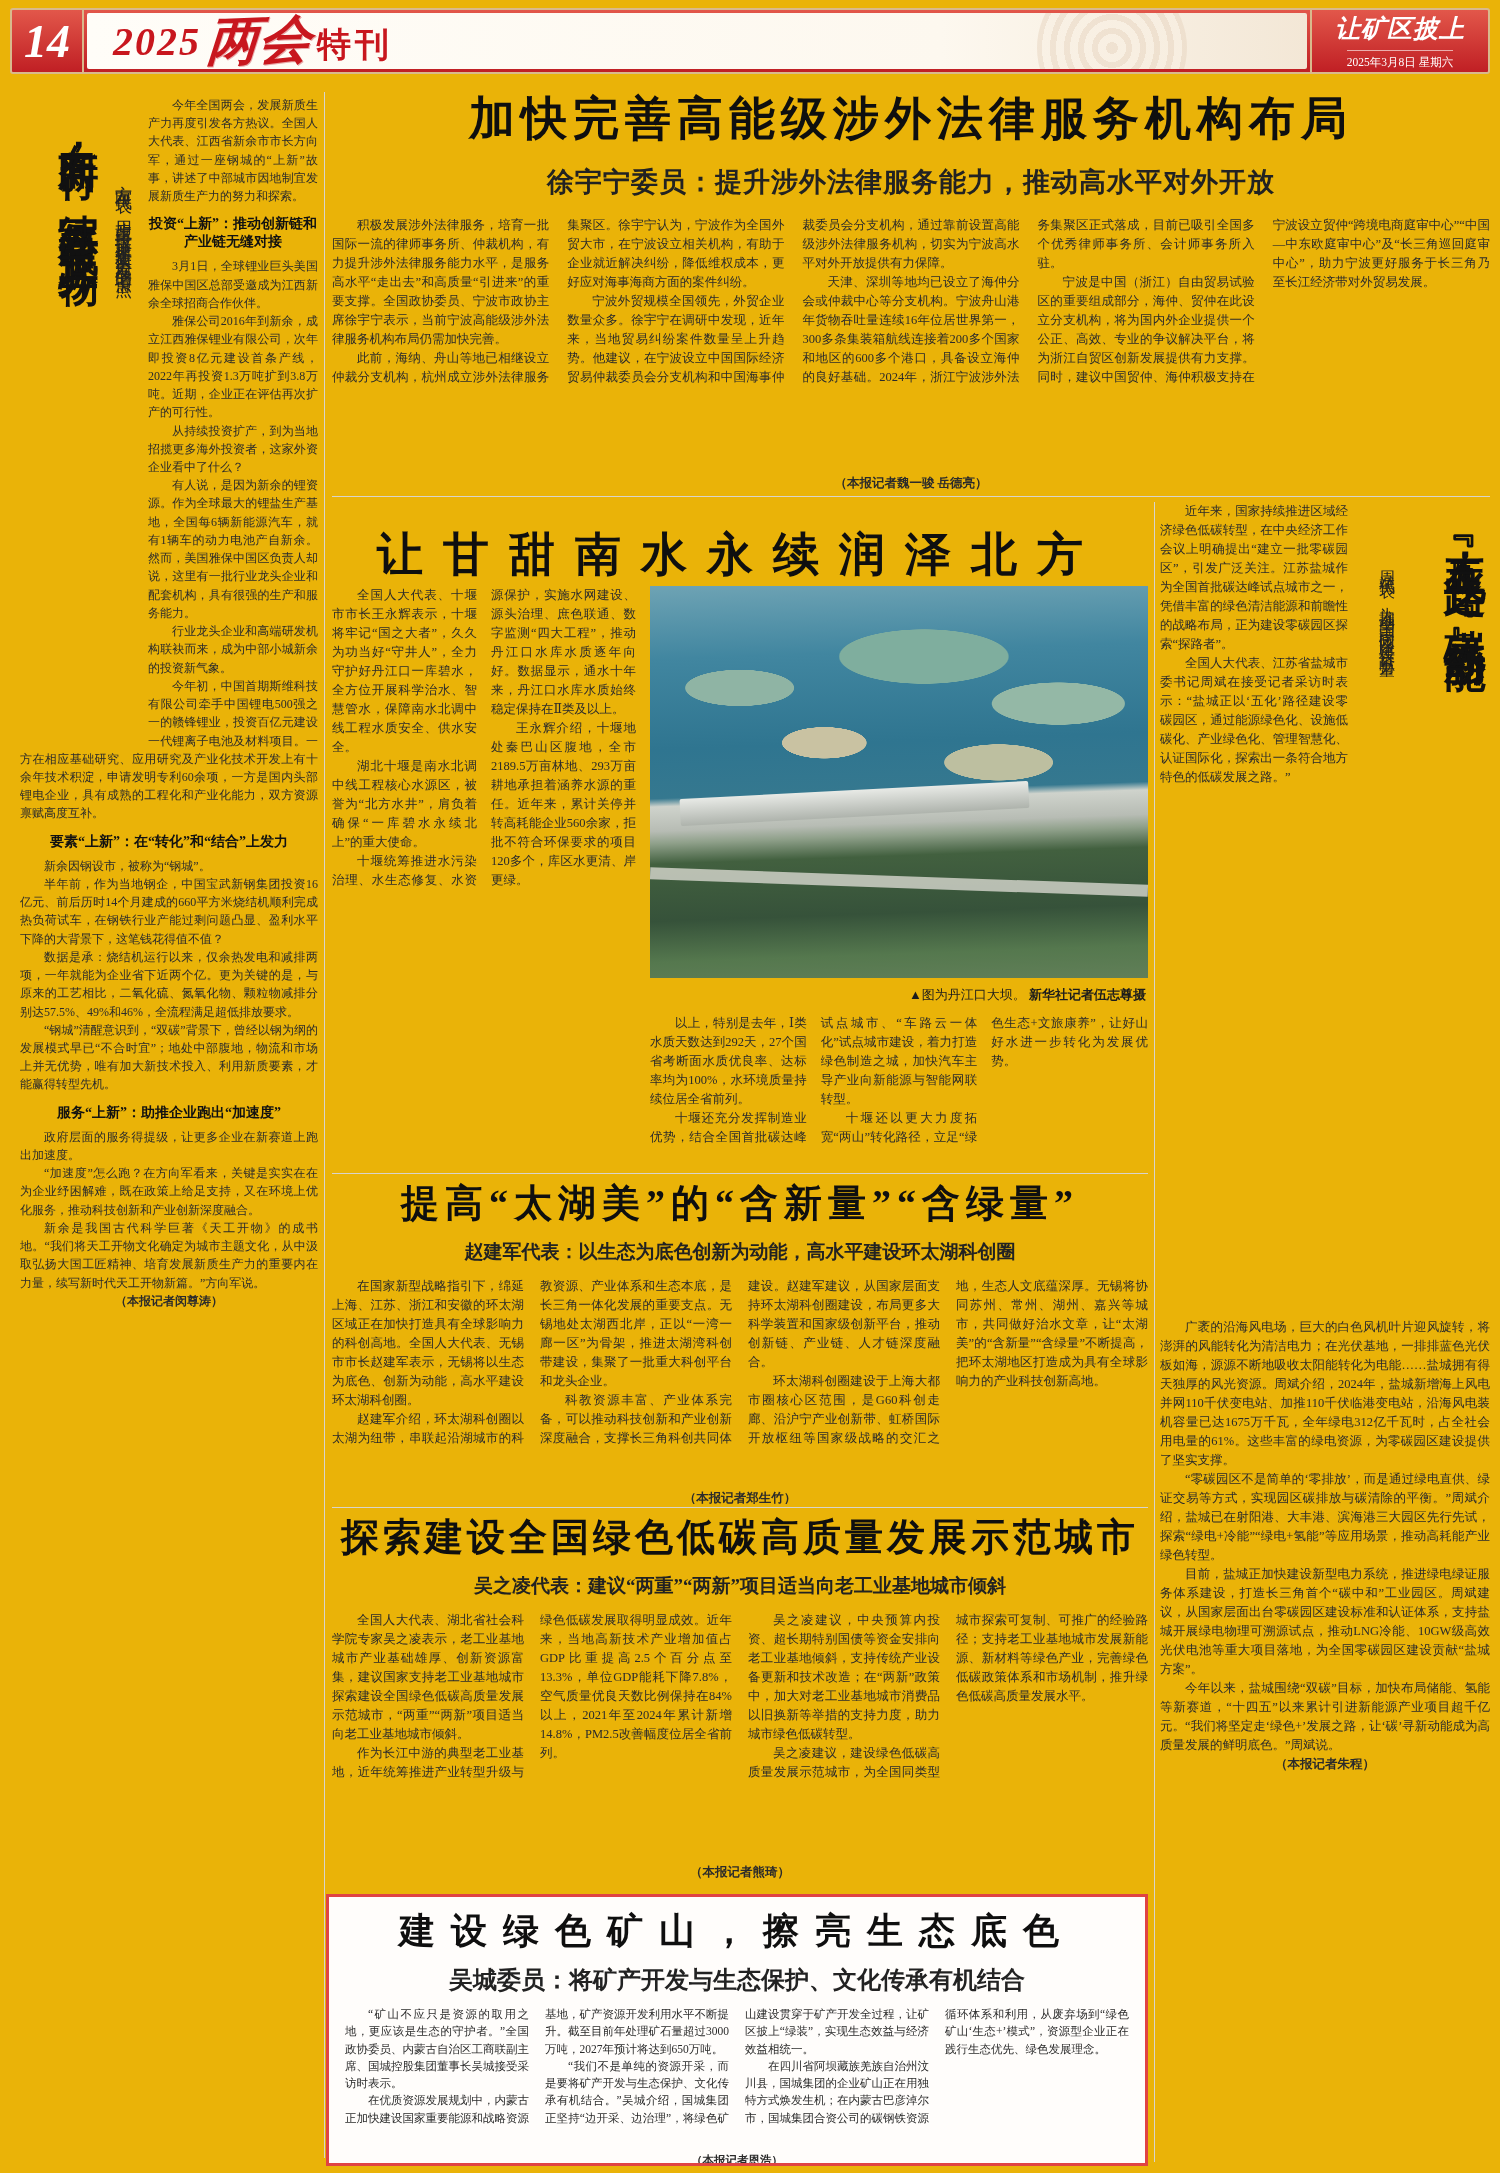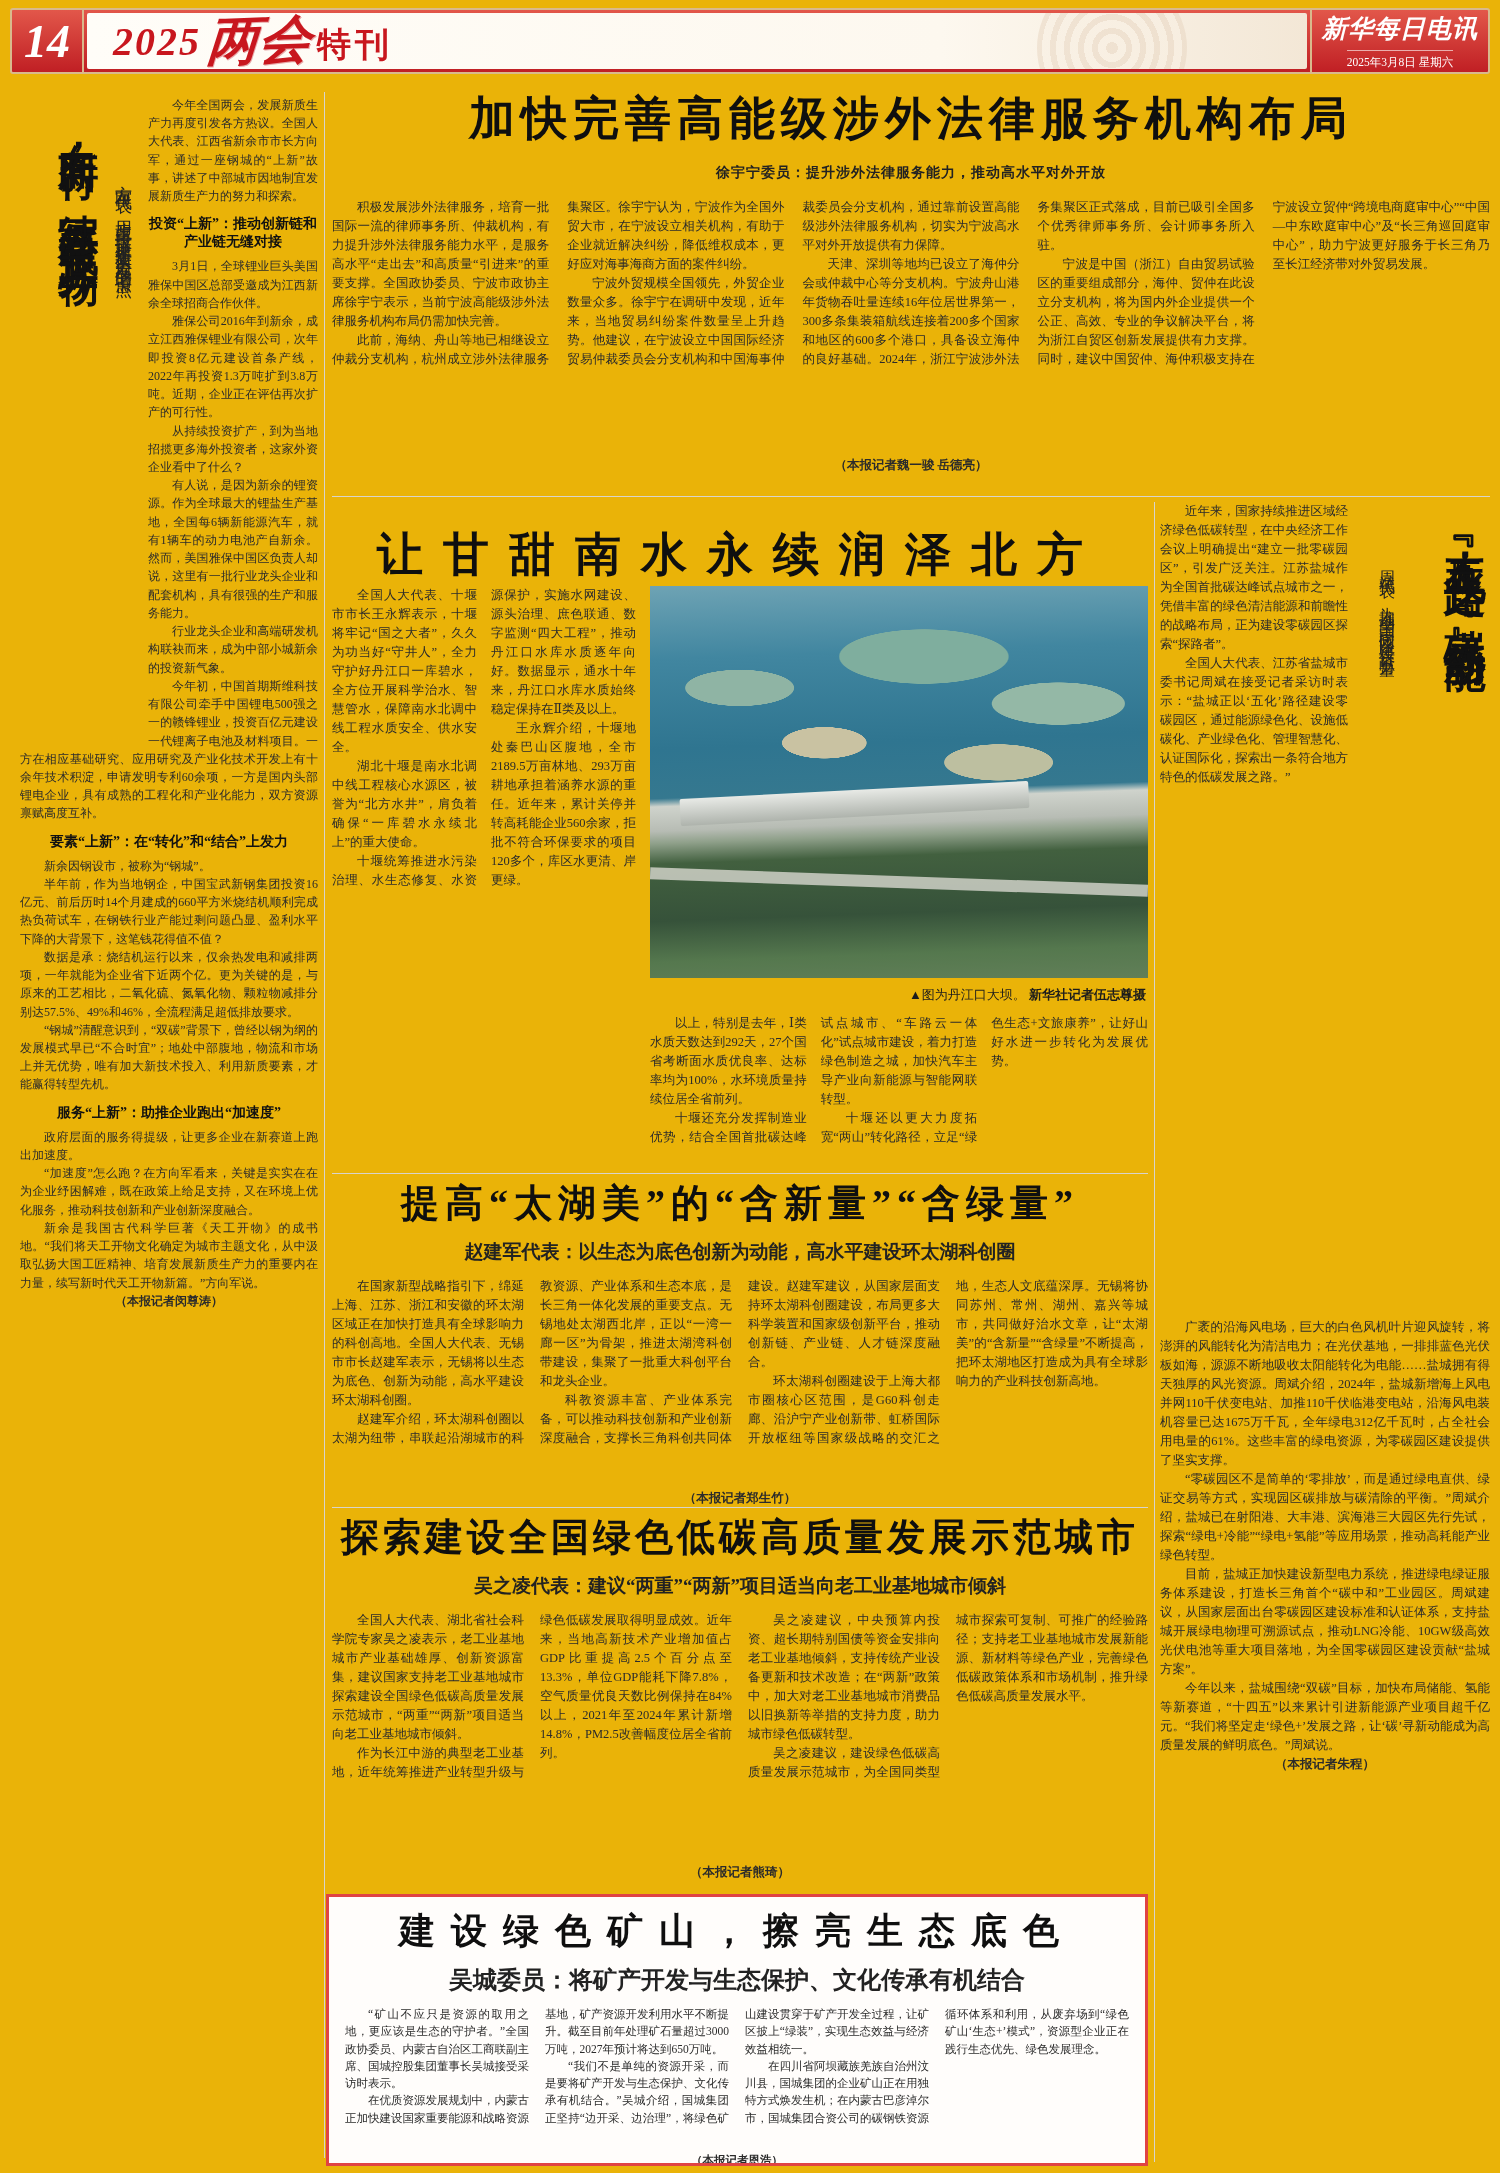--- a/index.html
+++ b/index.html
@@ -34,21 +34,21 @@
   .lr-float { float:left; width:128px; height:648px; display:flex; padding-top:24px; }
   .v-head-main { writing-mode:vertical-rl; font-size:40px; font-weight:900; line-height:1.0; letter-spacing:6px; width:78px; color:#111; }
   .v-sub-main { writing-mode:vertical-rl; font-size:17px; line-height:1.1; letter-spacing:3px; width:34px; margin-top:60px; color:#222; }
   .lr-intro { padding-top:8px; }
   .lr-h { font-weight:900; font-size:14px; text-align:center; margin:10px 0 6px; color:#111; }
   .left-rail .para { font-size:12px; }
 
   
   .art-top { position:absolute; left:332px; top:88px; width:1158px; height:404px; overflow:hidden; }
   .art-top h1 { font-size:46px; font-weight:900; text-align:center; letter-spacing:6px; color:#0f0f0f; }
-  .art-top h2 { font-size:14px; text-align:center; margin:14px 0 16px; letter-spacing:1px; color:#222; }
+  .art-top h2 { font-size:27px; text-align:center; margin:14px 0 16px; letter-spacing:1px; color:#222; }
   .cols5 { column-count:5; column-gap:18px; height:258px; overflow:hidden; }
 
   
   .art-water { position:absolute; left:332px; top:502px; width:816px; height:668px; overflow:hidden;margin-top:22px; }
   .art-water h1 { font-size:46px; font-weight:900; text-align:center; letter-spacing:20px; white-space:nowrap; color:#0f0f0f; }
   .art-water h2 { font-size:20px; text-align:center; margin:12px 0 12px; color:#222; }
   .water-body { display:grid; grid-template-columns:304px 1fr; column-gap:14px; }
   .cols2 { column-count:2; column-gap:14px; height:556px; overflow:hidden; }
   .photo-wrap { position:relative; }
   .photo { position:relative; width:100%; height:392px; overflow:hidden; background:
@@ -100,21 +100,21 @@
 
   <div class="masthead">
     <div class="page-num">14</div>
     <div class="mast-mid">
       <div class="swirl"></div>
       <span class="mast-year">2025</span>
       <span class="mast-brand">两会</span>
       <span class="mast-suffix">特刊</span>
     </div>
     <div class="mast-right">
-      <div class="paper-name">新华每日电讯</div>
+      <div class="paper-name">让矿区披上</div>
       <div class="paper-date">2025年3月8日  星期六</div>
     </div>
   </div>
 
   <div class="hairline-v" style="left:324px; top:92px; height:2066px;"></div>
   <div class="hairline-v" style="left:1154px; top:502px; height:1660px;"></div>
   <div class="hairline-h" style="left:332px; top:496px; width:1158px;"></div>
   <div class="hairline-h" style="left:332px; top:1173px; width:816px;"></div>
   <div class="hairline-h" style="left:332px; top:1507px; width:816px;"></div>
 

